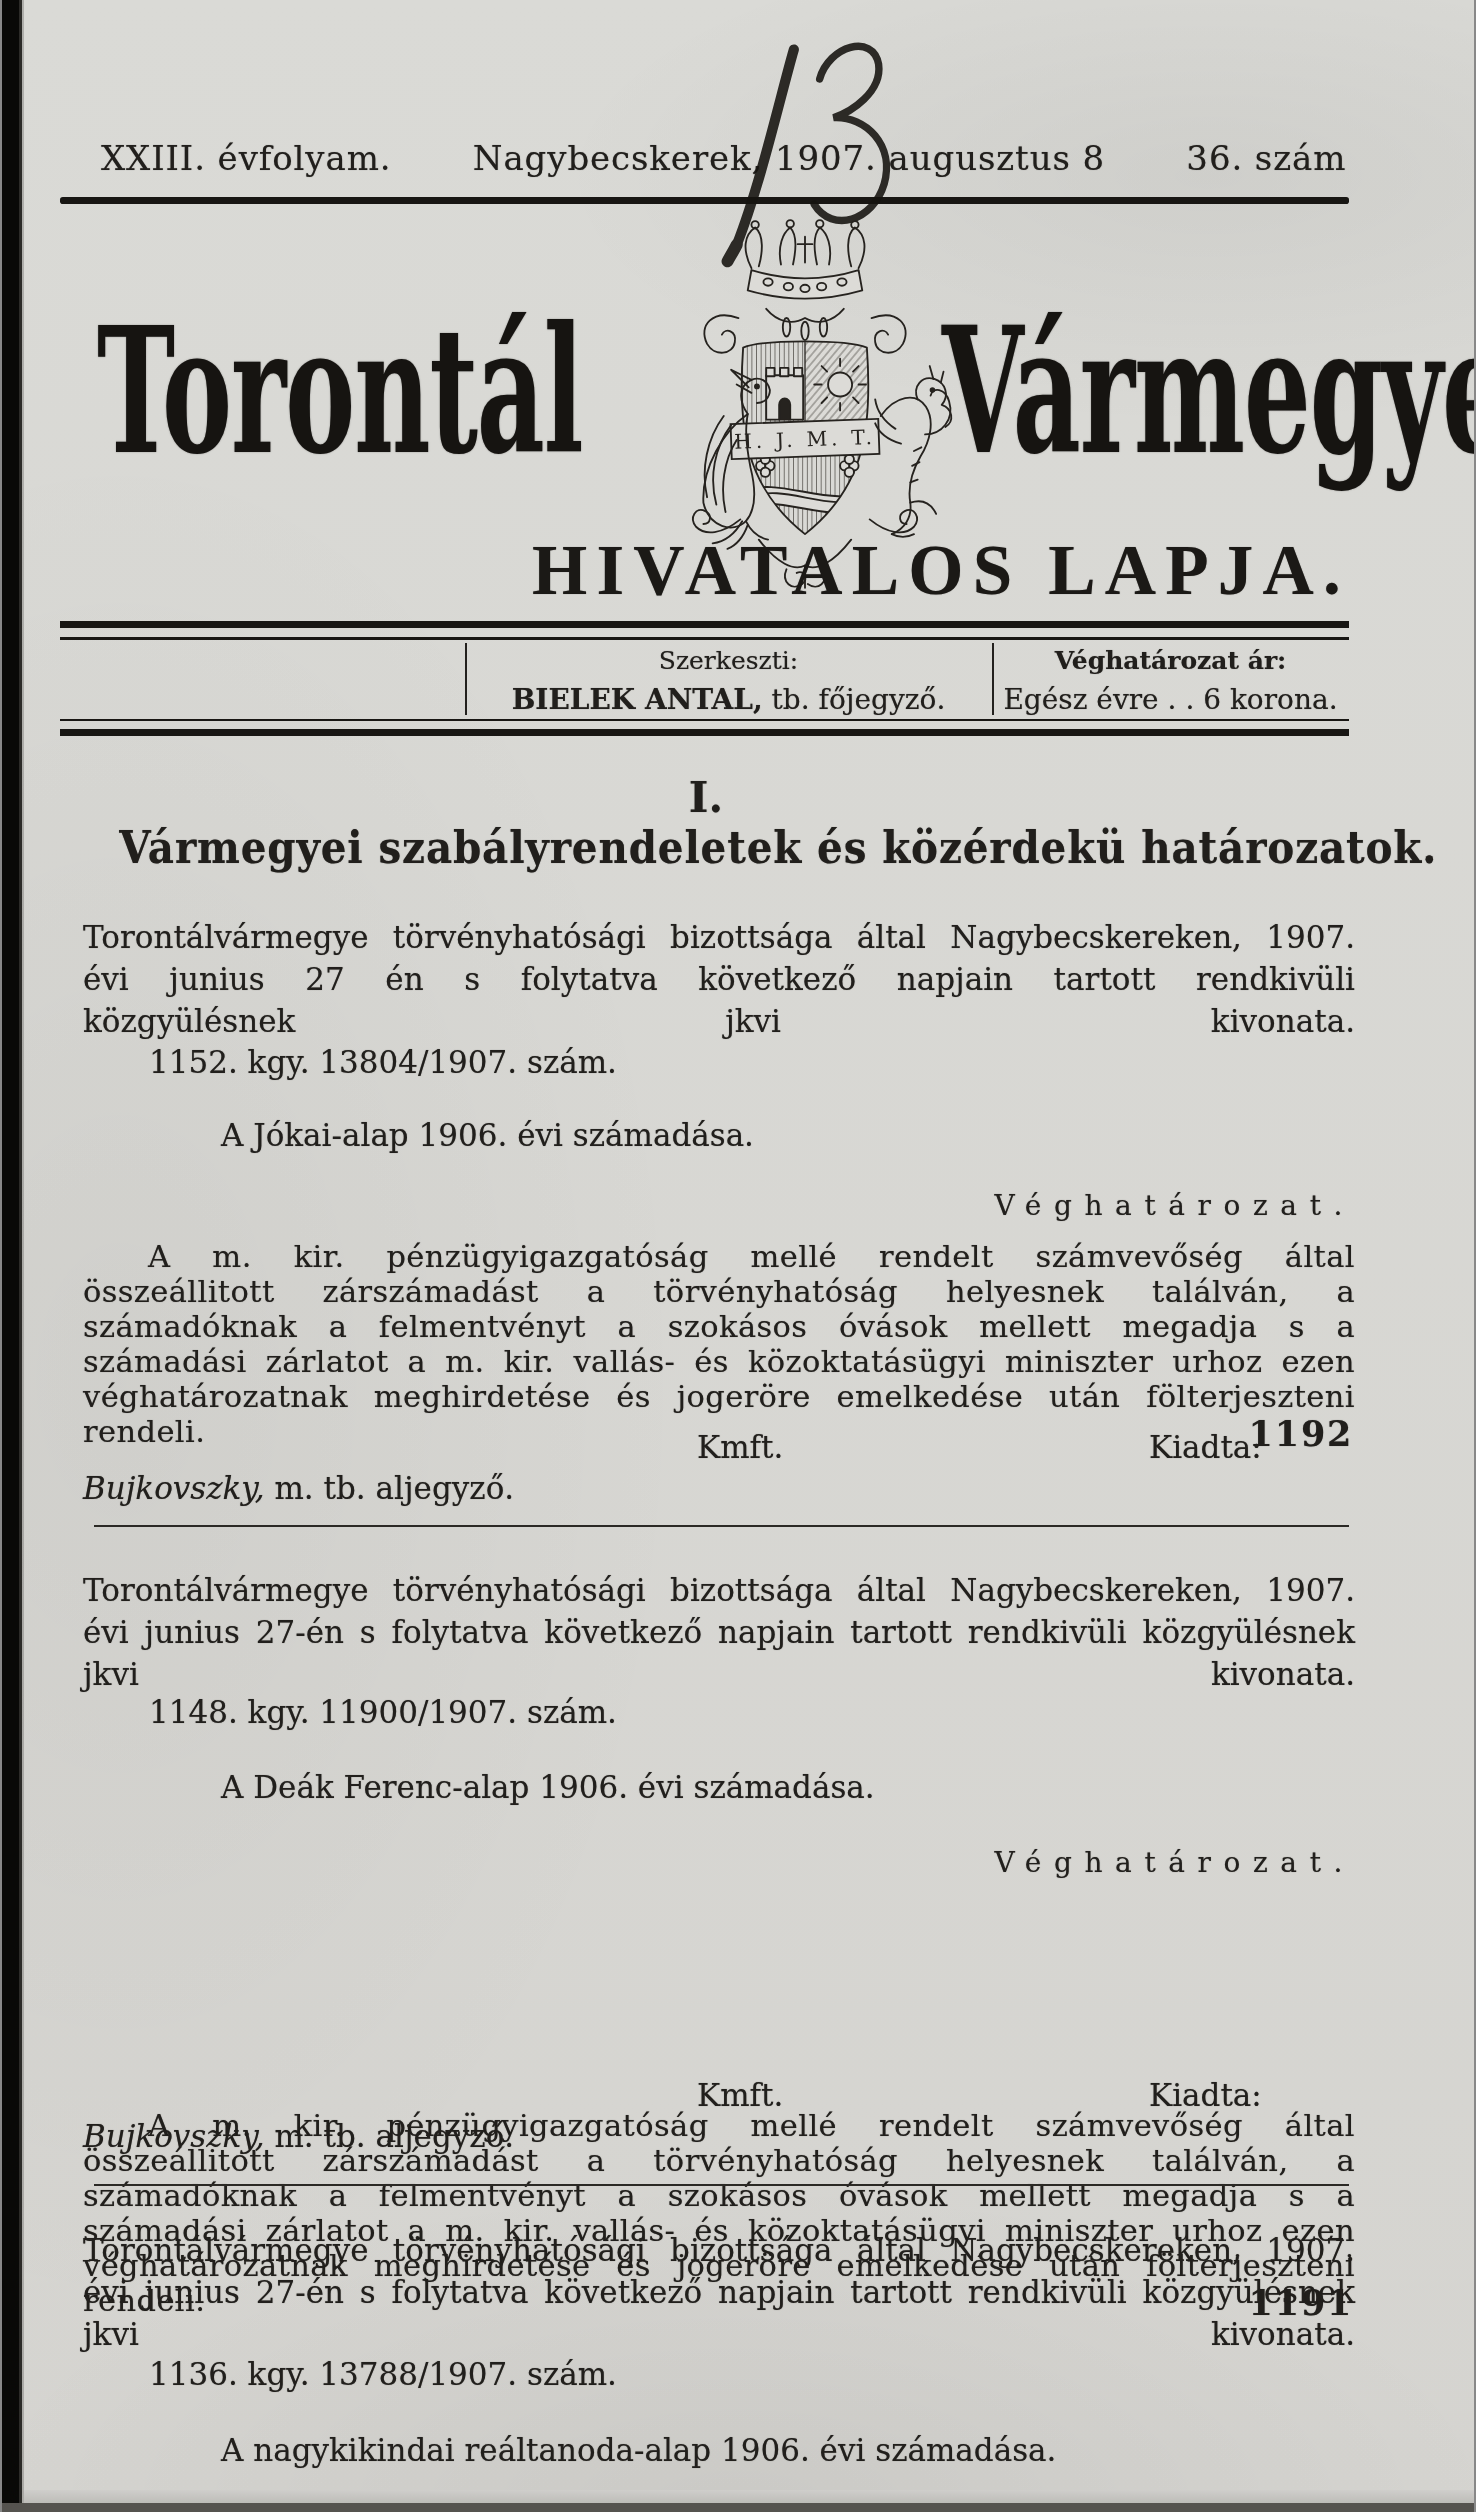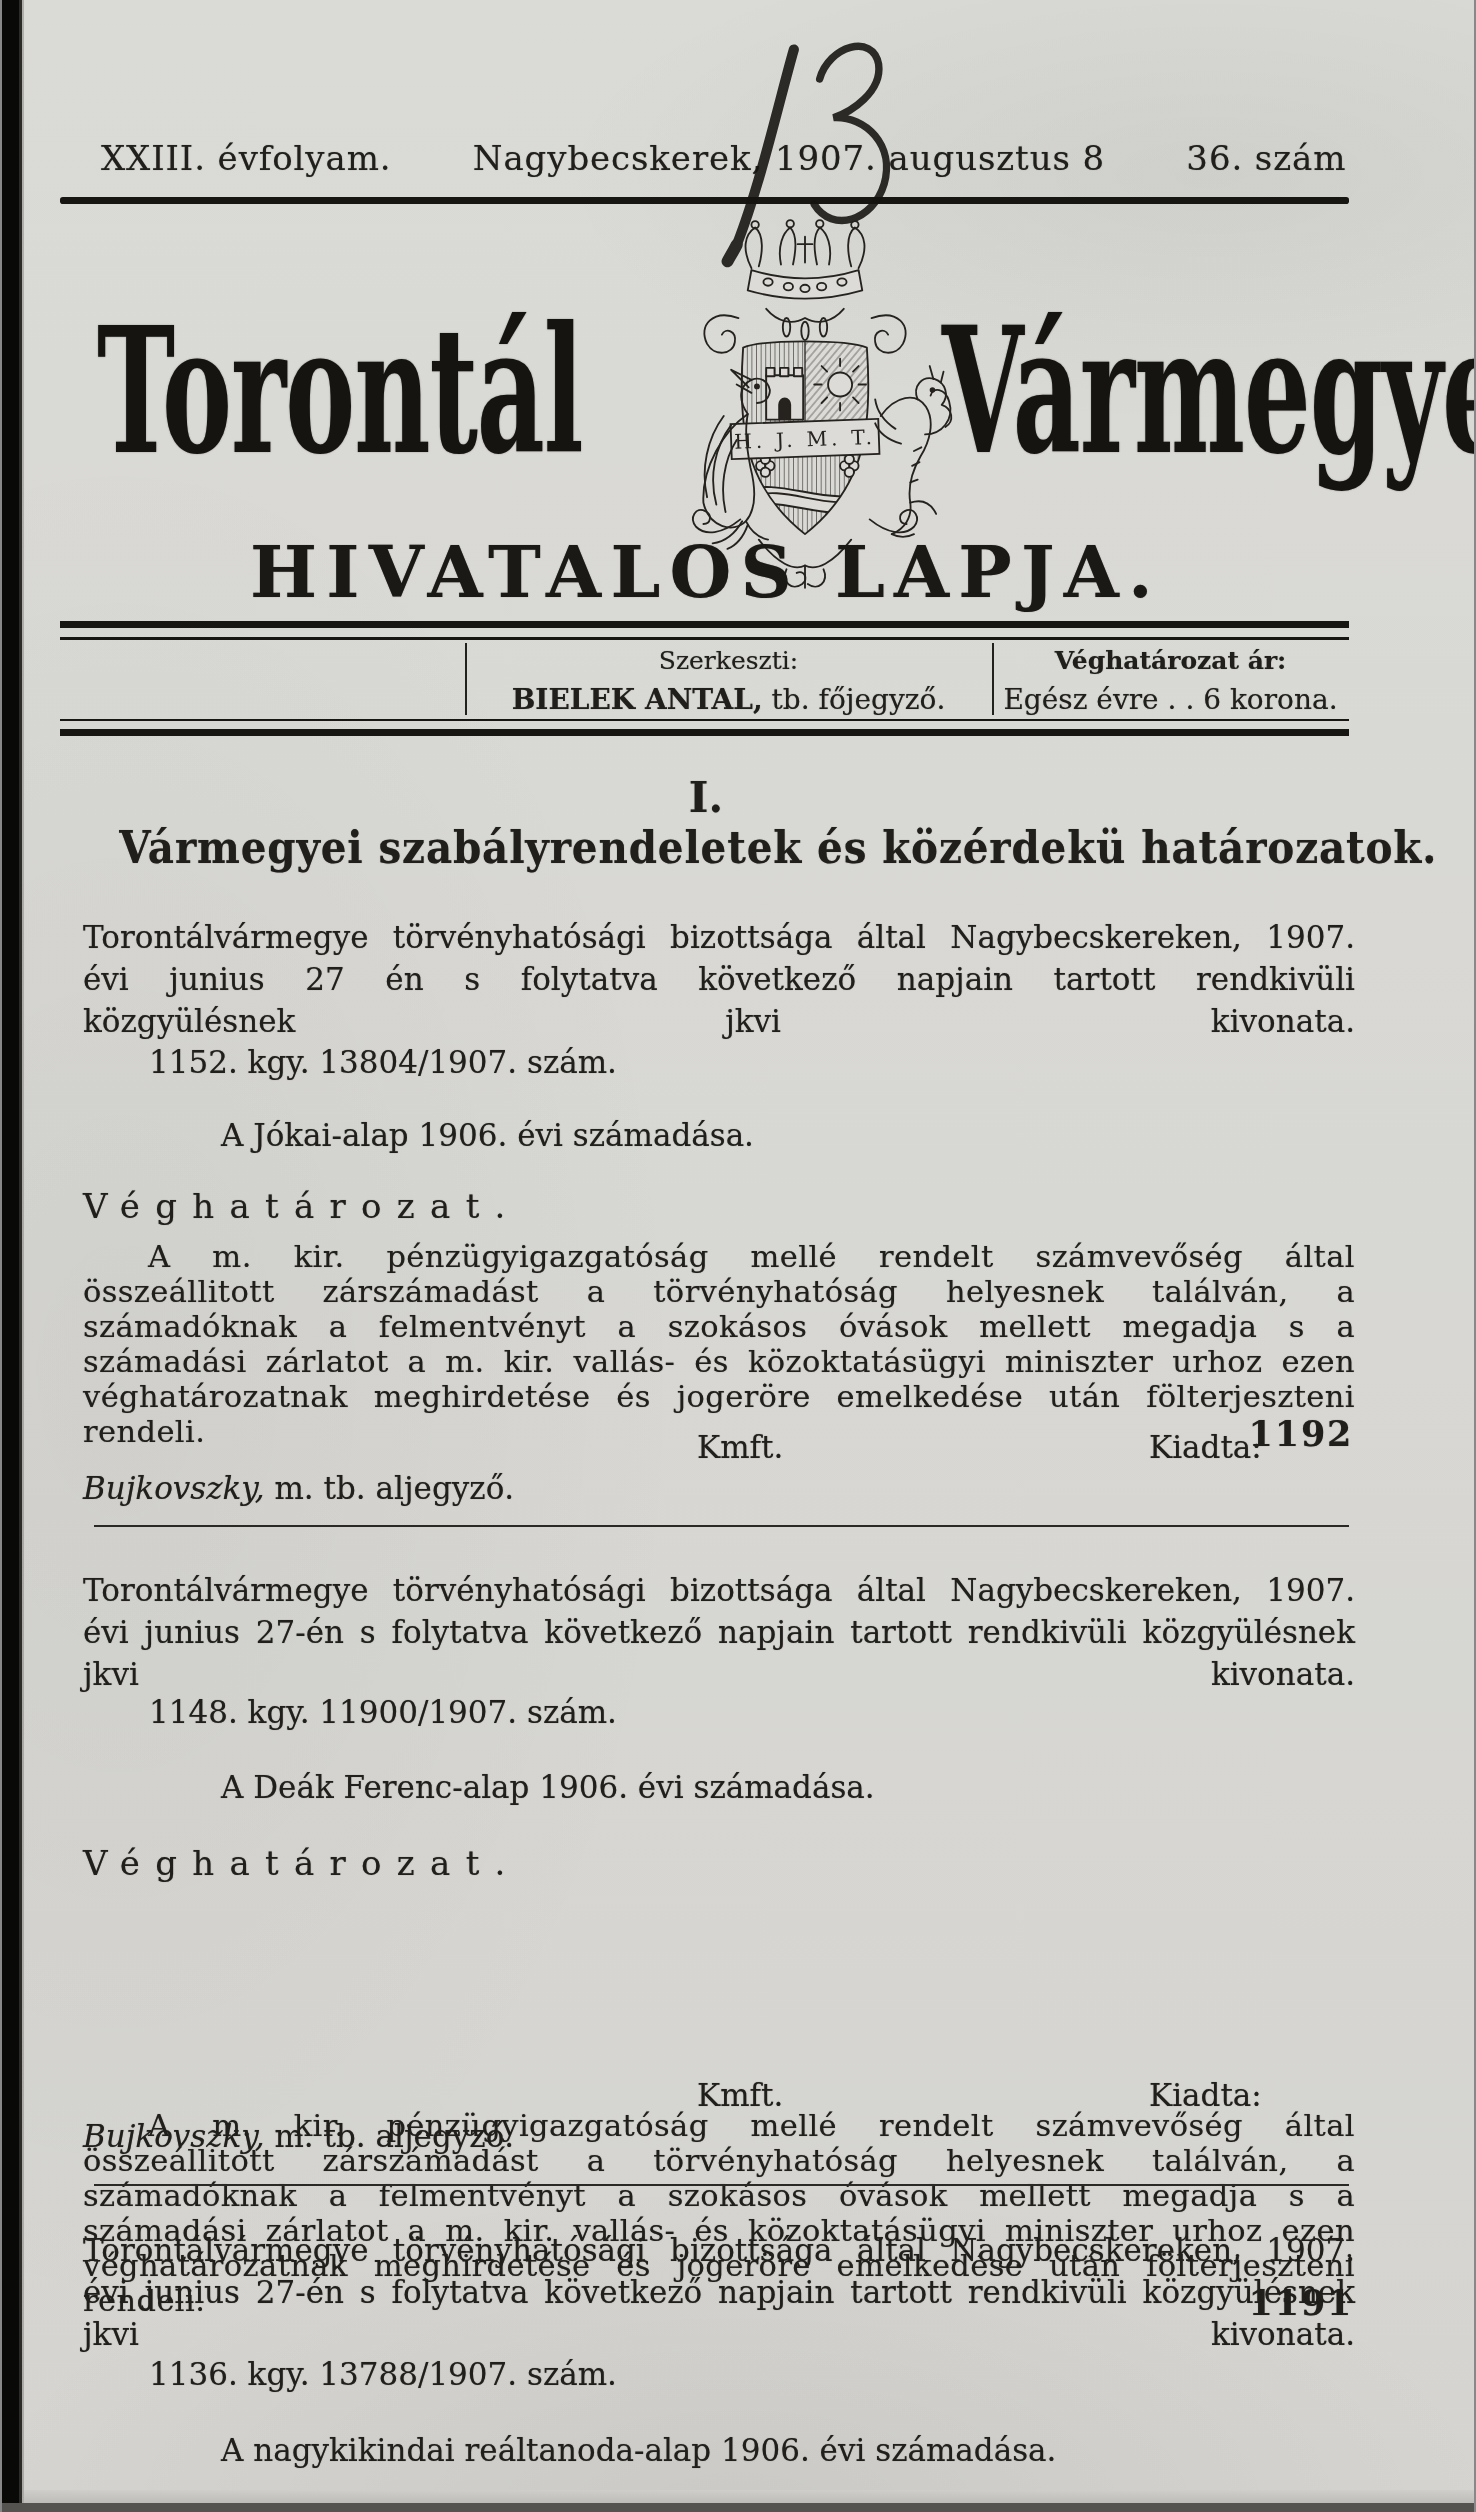--- a/index.html
+++ b/index.html
@@ -26,21 +26,21 @@
   .masthead .vol{padding-left:39px;}
   .masthead .issue{padding-right:3.7px;}
   .rule{position:absolute;background:#181613;}
   .r-mast{left:58px;top:197px;width:1289px;height:6.5px;border-radius:2.8px;}
   
   .bigtitle{position:absolute;top:288px;font-size:175px;font-weight:bold;letter-spacing:-1.8px;transform-origin:0 0;transform:scaleX(.60);white-space:nowrap;color:#161411;text-shadow:0 0 1.8px rgba(22,20,17,.5);}
   .t-left{left:95px;}
   .t-right{left:940px;}
   .arms{position:absolute;left:646px;top:209px;width:314px;height:388px;}
   .hw13{position:absolute;left:681px;top:20.3px;width:277px;height:269px;opacity:.88;}
-  .hivatalos{position:absolute;left:60px;top:530px;width:1288px;text-align:center;font-size:71px;font-weight:bold;letter-spacing:9.2px;color:#1b1916;white-space:nowrap;}
+  .hivatalos{position:absolute;left:60px;top:530px;width:1288px;text-align:right;font-size:71px;font-weight:bold;letter-spacing:9.2px;color:#1b1916;white-space:nowrap;font-family:Liberation Serif, serif;}
   .r-thick1{left:58px;top:621px;width:1289px;height:7.4px;}
   .r-thin1{left:58px;top:637px;width:1289px;height:2.8px;}
   
   .infobar{position:absolute;left:60px;top:643px;width:1288px;height:72px;}
   .infocol{position:absolute;top:0;height:72px;text-align:center;}
   .c1{left:0;width:403px;}
   .c2{left:403px;width:527px;}
   .c3{left:930px;width:357px;}
   .sep{position:absolute;top:0;width:1.8px;height:72px;background:#23211e;}
   .s1{left:403px;} .s2{left:930px;}
@@ -51,21 +51,21 @@
   .r-thick2{left:58px;top:729px;width:1289px;height:6.5px;}
   
   .secnum{position:absolute;left:60px;top:773px;width:1288px;text-align:center;font-size:42px;font-weight:bold;}
   .sectitle{position:absolute;left:60px;top:822px;width:1288px;text-align:center;font-size:44px;font-weight:bold;letter-spacing:0.9px;}
   .sectitle span{display:inline-block;transform:scaleX(.92);transform-origin:50% 50%;white-space:nowrap;}
   
   .art{position:absolute;left:81px;width:1272px;font-size:31px;line-height:42px;}
   .intro{text-align:justify;text-align-last:justify;word-spacing:5.5px;}
   .ref{}
   .subject{}
-  .decision{text-align:left;font-size:34px;letter-spacing:.45em;}
+  .decision{text-align:right;font-size:28px;letter-spacing:.45em;}
   .bodytext{text-align:justify;text-indent:65px;line-height:35px;font-size:30.5px;word-spacing:6.5px;letter-spacing:0.4px;position:relative;padding-right:0;}
   .marginnum{position:absolute;right:1.8px;bottom:-1.8px;font-size:35px;font-weight:bold;letter-spacing:1.8px;text-indent:0;}
   .sigrow{height:42px;}
   .kmft{position:absolute;left:614px;top:0;}
   .kiadta{position:absolute;left:1066px;top:0;}
   .signature{text-align:left;padding-right:3.7px;}
   .signame{font-style:italic;}
   .divider{position:absolute;left:92px;width:1255px;height:1.8px;background:#2b2925;}
   svg .eng{stroke:#26231f;fill:none;stroke-width:2;stroke-linecap:round;stroke-linejoin:round;}
   svg .paper{fill:#dcdbd7;}

